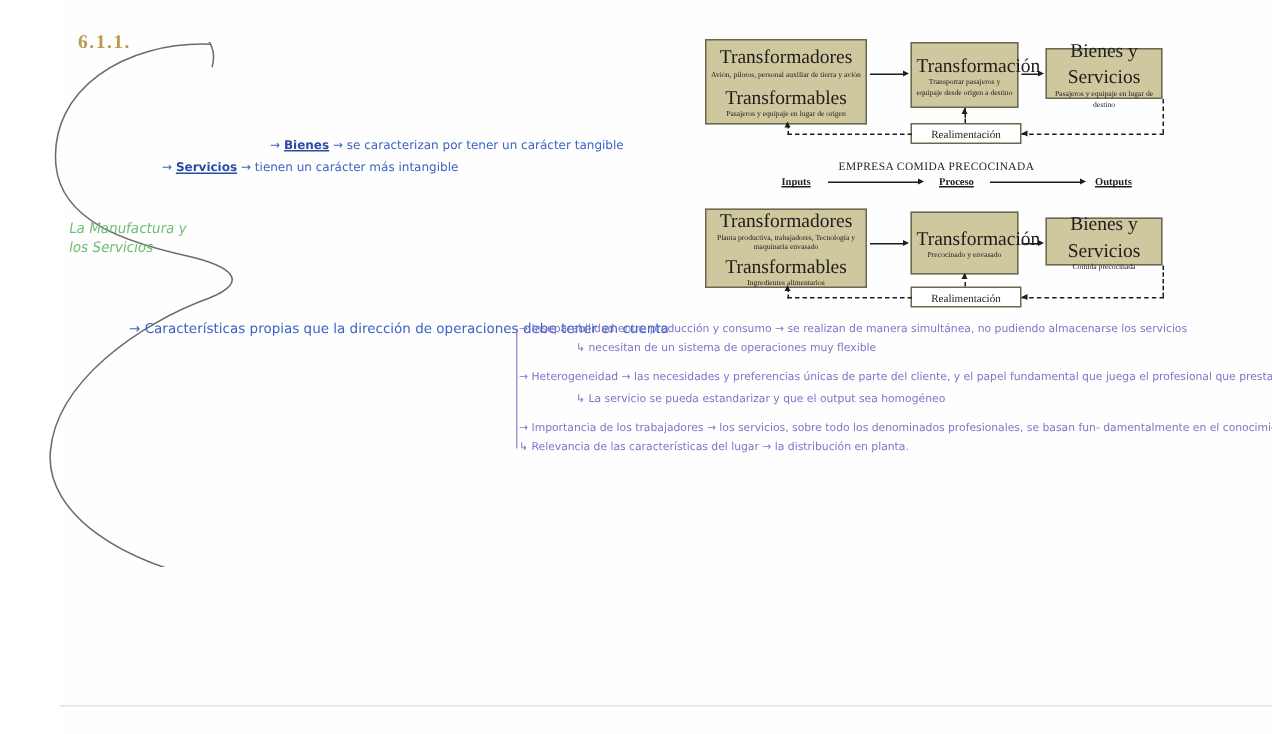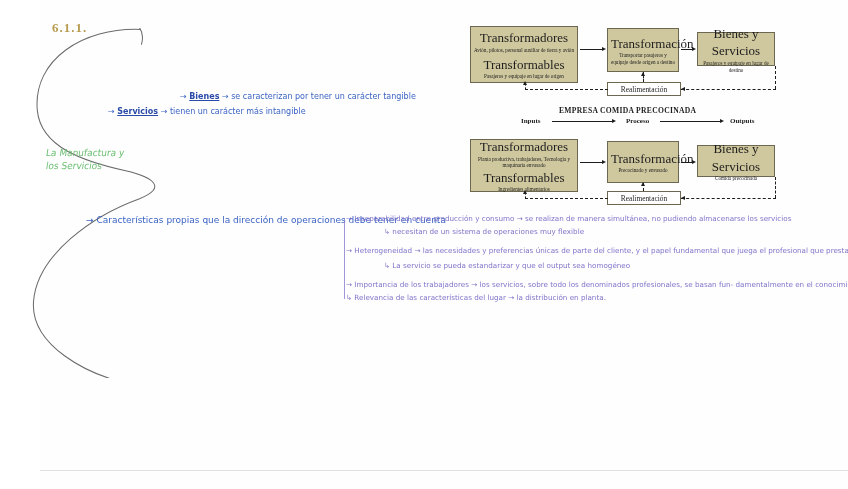--- a/index.html
+++ b/index.html
@@ -66,25 +66,25 @@
   .sline{position:absolute;background:#1d1d1d;}
   .dline{position:absolute;}
   .dashed-h{border-top:1px dashed #1d1d1d;height:0;}
   .dashed-v{border-left:1px dashed #1d1d1d;width:0;}
   .ahead{position:absolute;width:0;height:0;}
   .ahead.right{border-left:4px solid #1d1d1d;border-top:2.6px solid transparent;border-bottom:2.6px solid transparent;}
   .ahead.left{border-right:4px solid #1d1d1d;border-top:2.6px solid transparent;border-bottom:2.6px solid transparent;}
   .ahead.up{border-bottom:4px solid #1d1d1d;border-left:2.6px solid transparent;border-right:2.6px solid transparent;}
 
   .cap-title{
-    position:absolute;font-size:7.6px;font-weight:bold;
+    position:absolute;font-size:7.6px;font-weight:normal;
     letter-spacing:.3px;color:#1d1d1d;white-space:nowrap;text-align:right;
   }
   .cap-lbl{
-    position:absolute;font-size:7px;font-weight:bold;color:#1d1d1d;white-space:nowrap;
+    position:absolute;font-size:7px;font-weight:bold;color:#1d1d1d;white-space:nowrap;text-decoration:underline;
   }
 </style>
 </head>
 <body>
 
 <div id="page">
 
   <div class="page-num">6.1.1.</div>
 
   <svg class="brace" width="300" height="350" viewBox="0 0 300 350">

